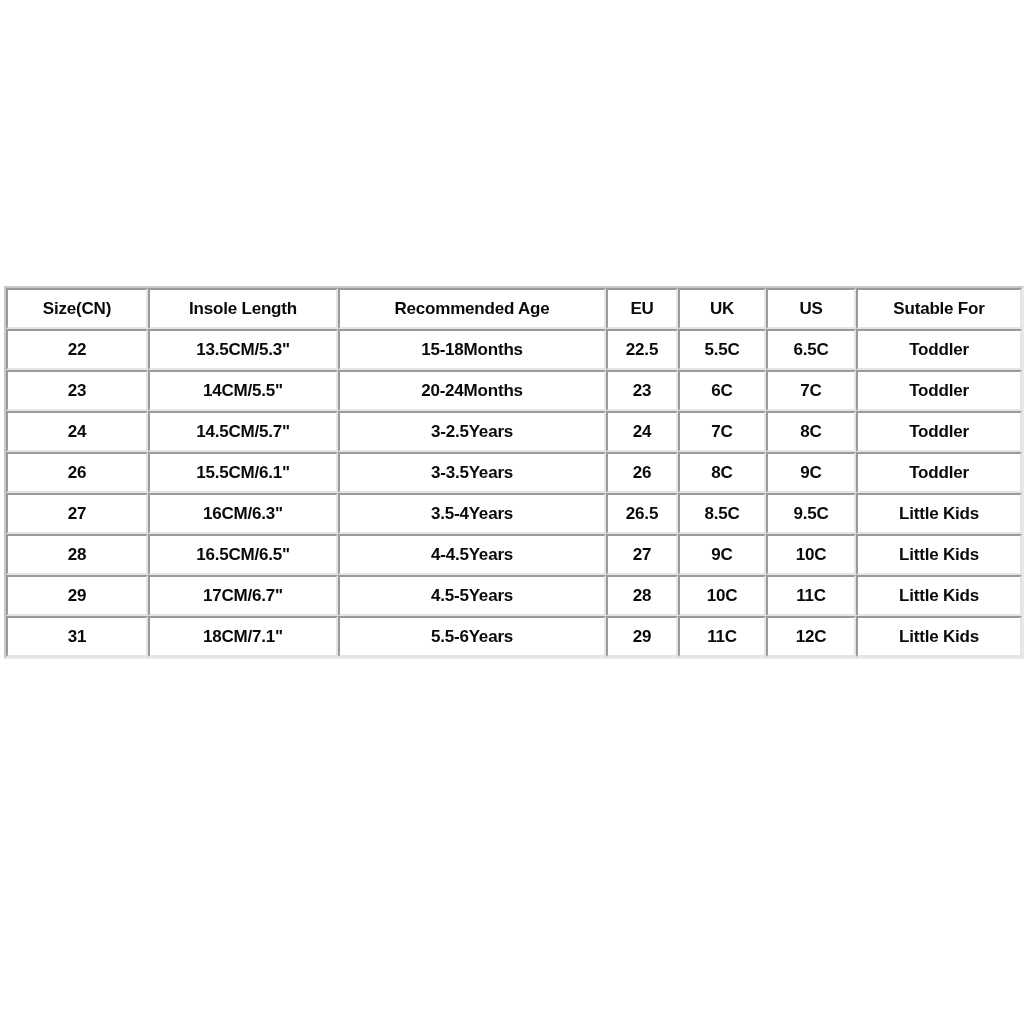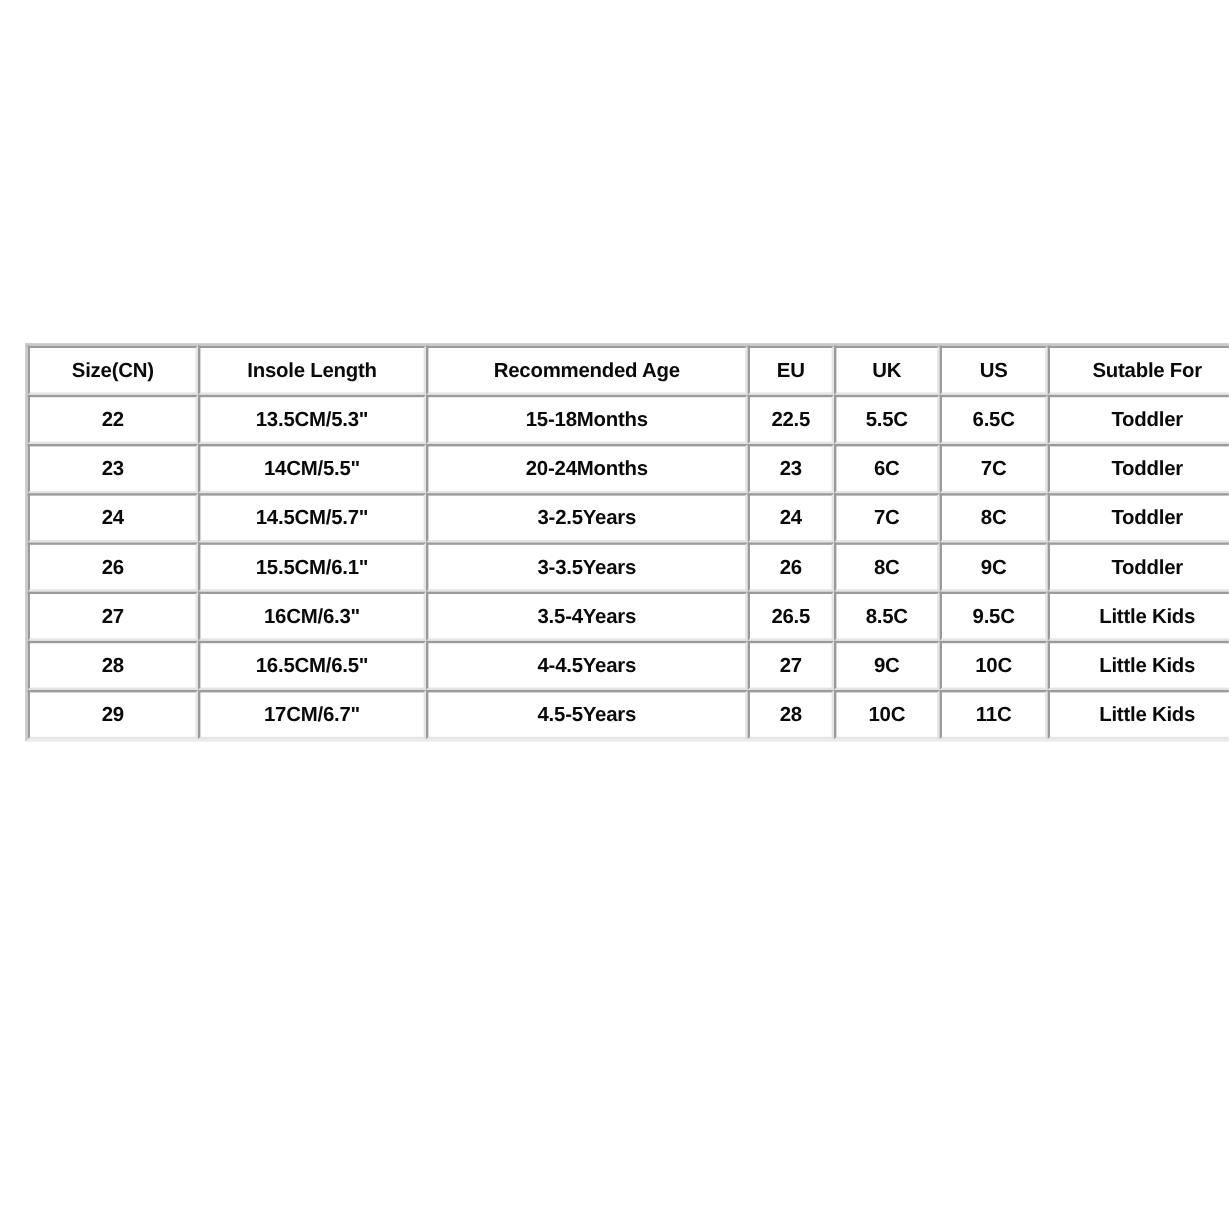--- a/index.html
+++ b/index.html
@@ -11,21 +11,21 @@
   body {
     width: 1024px;
     height: 1023px;
     font-family: "Liberation Sans", sans-serif;
     position: relative;
     overflow: hidden;
   }
 
   #size-chart-wrap {
     position: absolute;
-    left: 21px;
+    left: 4px;
     top: 286px;
     width: 844px;
   }
 
   table.size-chart {
     width: 100%;
     border-collapse: separate;
     border-spacing: 0;
     border: 2px solid;
     border-color: #c8c8c8 #e9e9e9 #e9e9e9 #c8c8c8;
@@ -142,15 +142,24 @@
         </tr>
         <tr>
           <td>29</td>
           <td>17CM/6.7"</td>
           <td>4.5-5Years</td>
           <td>28</td>
           <td>10C</td>
           <td>11C</td>
           <td>Little Kids</td>
         </tr>
+        <tr>
+          <td>31</td>
+          <td>18CM/7.1"</td>
+          <td>5.5-6Years</td>
+          <td>29</td>
+          <td>11C</td>
+          <td>12C</td>
+          <td>Little Kids</td>
+        </tr>
       </tbody>
   </table>
 </div>
 
 </body></html>

